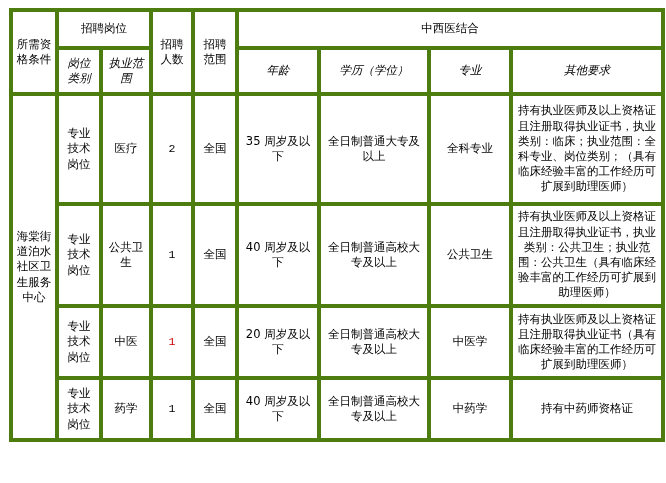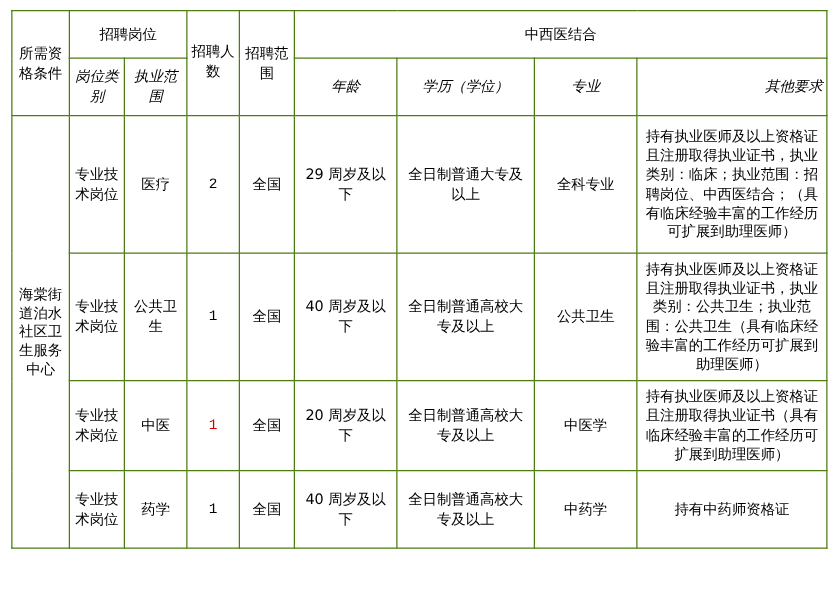--- a/index.html
+++ b/index.html
@@ -22,21 +22,21 @@
     padding: 6px 6px 6px 6px;
   }
   table.recruit {
     border-collapse: collapse;
     table-layout: fixed;
     width: 652px;
     margin: 2px 0 0 3px;
     border: 1px solid #000;
   }
   table.recruit td, table.recruit th {
-    border: 1px solid #4d7c0f;
+    border: 4px solid #4d7c0f;
     font-weight: normal;
     font-size: 11.5px;
     line-height: 1.32;
     padding: 2px 3px;
     vertical-align: middle;
     text-align: center;
     word-break: break-all;
   }
   .unit-cell {
     width: 46px;
@@ -84,34 +84,34 @@
         <td rowspan="2" class="num-cell">招聘人数</td>
         <td rowspan="2" class="scope-cell">招聘范围</td>
         <td colspan="4">中西医结合</td>
       </tr>
       <tr class="hdr-sub">
         <td class="cat-cell">岗位类别</td>
         <td class="name-cell">执业范围</td>
         <td class="age-cell">年龄</td>
         <td class="edu-cell">学历（学位）</td>
         <td class="major-cell">专业</td>
-        <td class="other-cell" style="text-align:right;vertical-align:middle;">其他要求</td>
+        <td class="other-cell" style="text-align:center;vertical-align:middle;">其他要求</td>
       </tr>
     </thead>
     <tbody>
       <tr class="row-body" style="height:110px;">
         <td rowspan="4" class="unit-cell">海棠街道泊水社区卫生服务中心</td>
         <td class="cat-cell">专业技术岗位</td>
         <td class="name-cell">医疗</td>
         <td class="num-cell">2</td>
         <td class="scope-cell">全国</td>
-        <td class="age-cell">29 周岁及以下</td>
+        <td class="age-cell">35 周岁及以下</td>
         <td class="edu-cell">全日制普通大专及以上</td>
         <td class="major-cell">全科专业</td>
-        <td class="other-cell">持有执业医师及以上资格证且注册取得执业证书，执业类别：临床；执业范围：招聘岗位、中西医结合；（具有临床经验丰富的工作经历可扩展到助理医师）</td>
+        <td class="other-cell">持有执业医师及以上资格证且注册取得执业证书，执业类别：临床；执业范围：全科专业、岗位类别；（具有临床经验丰富的工作经历可扩展到助理医师）</td>
       </tr>
       <tr class="row-body" style="height:102px;">
         <td class="cat-cell">专业技术岗位</td>
         <td class="name-cell">公共卫生</td>
         <td class="num-cell">1</td>
         <td class="scope-cell">全国</td>
         <td class="age-cell">40 周岁及以下</td>
         <td class="edu-cell">全日制普通高校大专及以上</td>
         <td class="major-cell">公共卫生</td>
         <td class="other-cell">持有执业医师及以上资格证且注册取得执业证书，执业类别：公共卫生；执业范围：公共卫生（具有临床经验丰富的工作经历可扩展到助理医师）</td>

